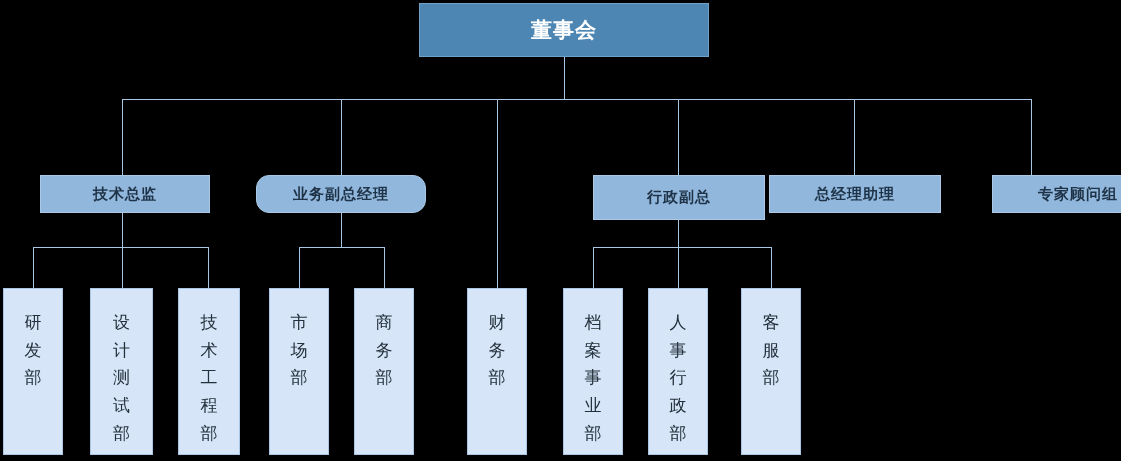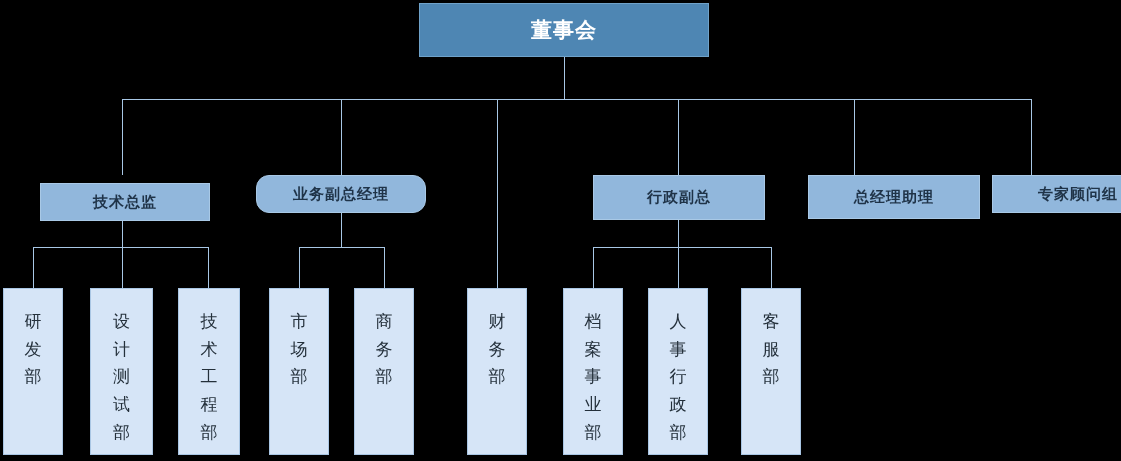--- a/index.html
+++ b/index.html
@@ -10,21 +10,20 @@
     font-family:"DejaVu Sans","Liberation Sans",sans-serif;
     overflow:hidden;
   }
   .node{
     position:absolute;
     box-sizing:border-box;
     display:flex;
     align-items:center;
     justify-content:center;
     border:1px solid #9ec0e0;
-    font-family:Liberation Mono, monospace;
   }
   
   .lvl1{
     background:#4e86b3;
     border-color:#6fa2c9;
     color:#ffffff;
     font-weight:bold;
     font-size:21px;
     letter-spacing:1px;
   }
@@ -92,30 +91,30 @@
   <div class="ln lnv" style="left:678px;top:213px;height:34px;"></div>
   <div class="ln lnh" style="left:593px;top:247px;width:178px;"></div>
   <div class="ln lnv" style="left:593px;top:247px;height:41px;"></div>
   <div class="ln lnv" style="left:678px;top:247px;height:41px;"></div>
   <div class="ln lnv" style="left:771px;top:247px;height:41px;"></div>
 
   <div class="node lvl1" style="left:419px;top:3px;width:290px;height:54px;">
     <span>董事会</span>
   </div>
 
-  <div class="node lvl2" style="left:40px;top:175px;width:170px;height:38px;margin-top:8px;">
+  <div class="node lvl2" style="left:40px;top:175px;width:170px;height:38px;">
     <span>技术总监</span>
   </div>
   <div class="node lvl2" style="left:256px;top:175px;width:170px;height:38px;border-radius:13px;">
     <span>业务副总经理</span>
   </div>
   <div class="node lvl2" style="left:593px;top:175px;width:172px;height:45px;">
     <span>行政副总</span>
   </div>
-  <div class="node lvl2" style="left:769px;top:175px;width:172px;height:44px;margin-left:39px;">
+  <div class="node lvl2" style="left:769px;top:175px;width:172px;height:38px;">
     <span>总经理助理</span>
   </div>
   <div class="node lvl2" style="left:992px;top:175px;width:172px;height:38px;">
     <span>专家顾问组</span>
   </div>
 
   <div class="node lvl3" style="left:3px;top:288px;width:60px;height:167px;">
     <span class="vtext">
         <span>研</span>
         <span>发</span>

